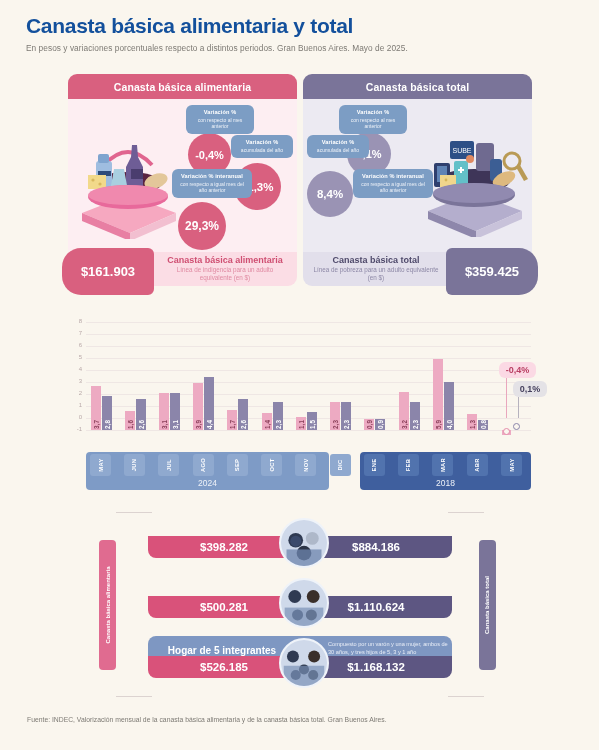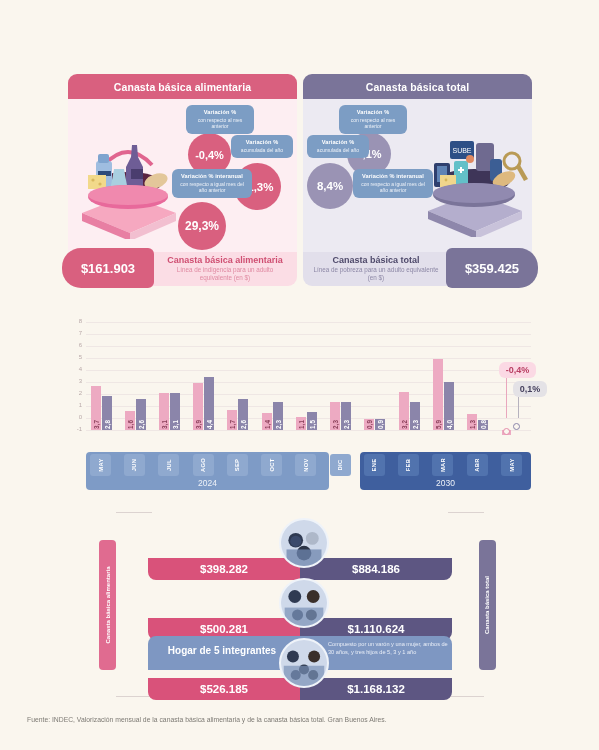--- a/index.html
+++ b/index.html
@@ -59,21 +59,21 @@
     color: #fff; font-weight: bold; z-index: 2;
   }
   .panel.left  .circ { background: #d9607f; }
   .panel.right .circ { background: #9a93b4; }
 
   
   .panel-foot { position: absolute; bottom: 0; left: 0; right: 0; height: 34px; }
   .panel.left  .panel-foot { background: #fbdde5; border-radius: 0 0 9px 9px; }
   .panel.right .panel-foot { background: #e2dfeb; border-radius: 0 0 9px 9px; }
   .price-pill {
-    position: absolute; top: -4px; width: 92px; height: 40px;
+    position: absolute; top: -4px; width: 92px; height: 47px;
     display: flex; align-items: center; justify-content: center;
     color: #fff; font-size: 13px; font-weight: bold;
   }
   .panel.left  .price-pill { left: -6px; background: #d9607f; border-radius: 19px 6px 6px 19px; }
   .panel.right .price-pill { right: -6px; background: #7a7499; border-radius: 6px 19px 19px 6px; }
   .foot-txt { position: absolute; top: 3px; text-align: center; width: 130px; }
   .panel.left  .foot-txt { left: 92px; }
   .panel.right .foot-txt { left: 8px; }
   .foot-txt .ft1 { font-size: 9px; font-weight: bold; }
   .foot-txt .ft2 { font-size: 6.3px; line-height: 1.3; margin-top: 1px; }
@@ -140,21 +140,21 @@
     background: #7e97c2; border-radius: 8px 8px 0 0;
   }
   .hh-top .name {
     position: absolute; left: 0; top: 9px; width: 148px; text-align: center;
     color: #fff; font-size: 10px; font-weight: bold;
   }
   .hh-top .desc {
     position: absolute; left: 180px; top: 4px; width: 122px;
     color: #e9eef7; font-size: 5.6px; line-height: 1.5;
   }
-  .hh-bot { position: absolute; left: 0; top: 42px; width: 304px; height: 22px; }
+  .hh-bot { position: absolute; left: 0; top: 20px; width: 304px; height: 22px; }
   .hh-bot .half {
     position: absolute; top: 0; height: 22px; width: 152px;
     display: flex; align-items: center; justify-content: center;
     color: #fff; font-size: 11.5px; font-weight: bold;
   }
   .hh-bot .half.pink  { left: 0;   background: #d9527a; border-radius: 0 0 0 8px; }
   .hh-bot .half.purp  { left: 152px; background: #5d5682; border-radius: 0 0 8px 0; }
   .avatar {
     position: absolute; left: 131px; top: 2px; width: 50px; height: 50px;
     border-radius: 50%; background: #dfe8f4; overflow: hidden; z-index: 4;
@@ -186,20 +186,24 @@
     font-size: 19px; color: #4f4c48; letter-spacing: -0.6px;
   }
   .logo b { font-weight: bold; }
   .logo i { font-style: normal; font-size: 15px; }
 </style>
 </head>
 <body>
 
 <div class="page">
 
+  <div class="hdr">
+    <h1>Canasta básica alimentaria y total</h1>
+    <div class="sub">En pesos y variaciones porcentuales respecto a distintos periodos. Gran Buenos Aires. Mayo de 2025.</div>
+  </div>
 
   <div class="panel left">
     <div class="panel-head">Canasta básica alimentaria</div>
     <div class="panel-body">
 
       <svg class="basket" viewBox="0 0 108 118">
         <polygon points="8,92 54,74 102,92 56,112" fill="#f6a8c0"></polygon>
         <polygon points="8,92 8,100 56,120 56,112" fill="#e87fa3"></polygon>
         <polygon points="56,112 56,120 102,100 102,92" fill="#f2bfd0"></polygon>
         <path d="M30 44 q24 -26 48 0" stroke="#e0658f" stroke-width="4" fill="none"></path>
@@ -277,21 +281,21 @@
       <div class="chip" style="left:36px; top:6px; width:68px;">
         <div class="t1">Variación %</div>
         <div class="t2">con respecto al mes anterior</div>
       </div>
       <div class="circ" style="left:44px; top:33px; width:44px; height:44px; font-size:11px;">0,1%</div>
 
       <div class="chip" style="left:4px; top:36px; width:62px;">
         <div class="t1">Variación %</div>
         <div class="t2">acumulada del año</div>
       </div>
-      <div class="circ" style="left:4px; top:64px; width:46px; height:46px; font-size:11.5px;">8,4%</div>
+      <div class="circ" style="left:4px; top:72px; width:46px; height:46px; font-size:11.5px;">8,4%</div>
 
       <div class="chip" style="left:50px; top:70px; width:80px;">
         <div class="t1">Variación % interanual</div>
         <div class="t2">con respecto a igual mes del año anterior</div>
       </div>
     </div>
 
     <div class="panel-foot">
       <div class="price-pill">$359.425</div>
       <div class="foot-txt">
@@ -436,21 +440,21 @@
       <div class="stem" style="left: 437.769px; top: 56px; height: 40px; background: rgb(233, 167, 189);"></div>
       <div class="callout grey" style="left: 444.769px; top: 59px;">0,1%</div>
       <div class="stem" style="left: 449.769px; top: 75px; height: 21px; background: rgb(182, 178, 190);"></div>
     </div>
 
   <div class="axis" id="axis">
       <div class="band y24" style="left: 0px; width: 243px;">
         <div class="yrlabel">2024</div>
       </div>
       <div class="band y25" style="left: 273.846px; width: 171.154px;">
-        <div class="yrlabel">2030</div>
+        <div class="yrlabel">2018</div>
       </div>
       <div class="mcell y24" style="left: 4px;">
         <span>MAY</span>
       </div>
       <div class="mcell y24" style="left: 38.2308px;">
         <span>JUN</span>
       </div>
       <div class="mcell y24" style="left: 72.4615px;">
         <span>JUL</span>
       </div>

